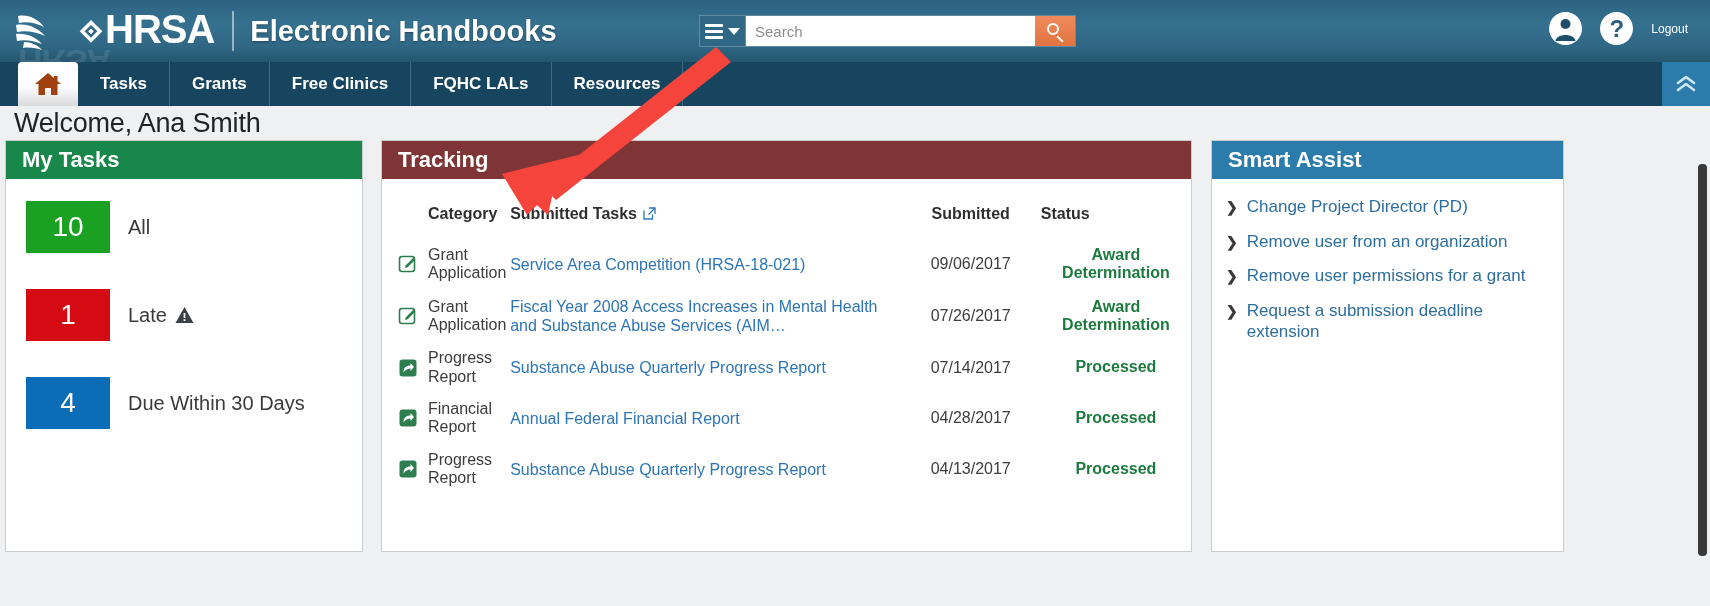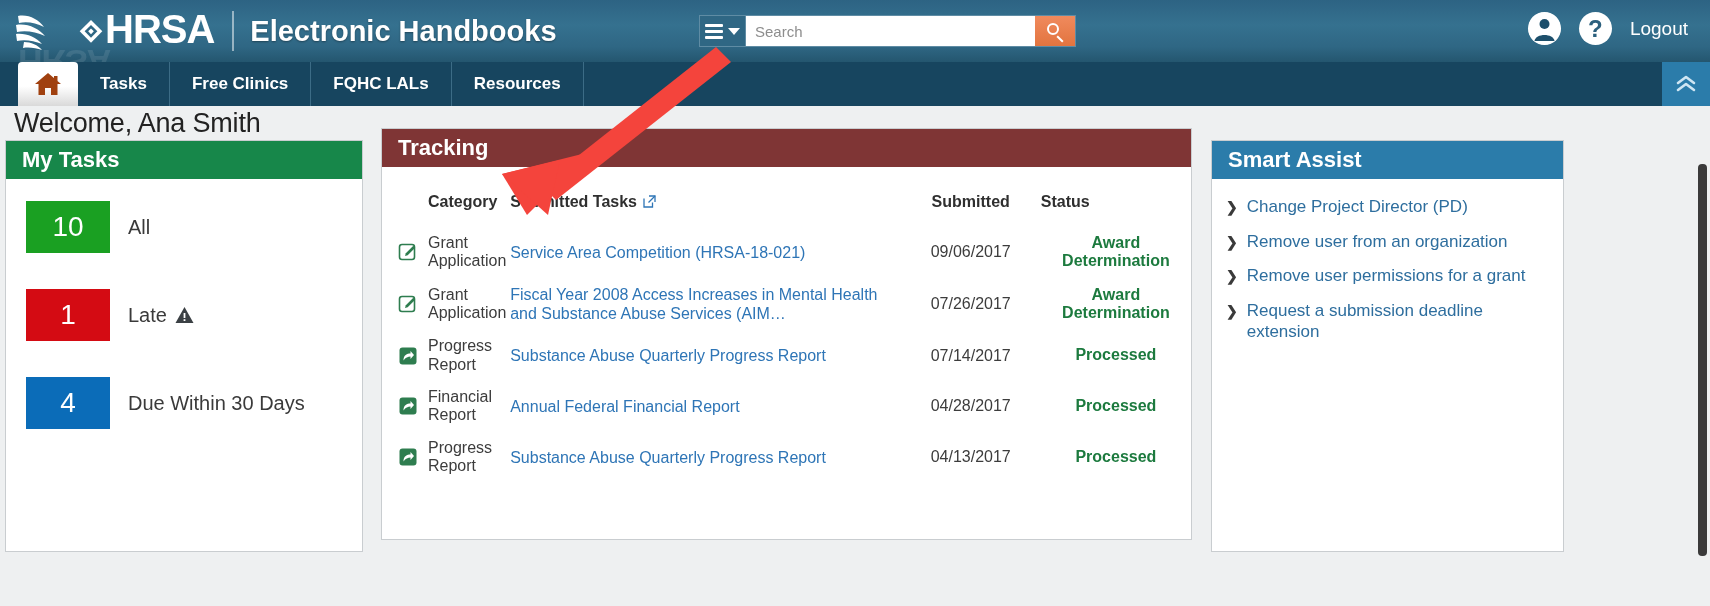--- a/index.html
+++ b/index.html
@@ -75,21 +75,21 @@
   }
   .mag .handle {
     position:absolute; right:0px; bottom:0px; width: 8px; height: 2px;
     background: #fff; transform: rotate(45deg);
   }
 
   .header-right { position: absolute; right: 22px; top: 12px; display: flex; align-items: center; gap: 18px; }
   .circ-icon { width: 33px; height: 33px; border-radius: 50%; background: #fff; display:flex; align-items:center; justify-content:center; cursor:pointer; }
   .user-glyph { width: 33px; height: 33px; }
   .qmark { font-size: 24px; font-weight: bold; color: #2b5f7d; line-height: 1; }
-  .logout { color: #ffffff; font-size: 19px; cursor: pointer; white-space: nowrap; }
+  .logout { color: #ffffff; font-size: 12px; cursor: pointer; white-space: nowrap; }
 
   
   .navbar {
     position: absolute; left: 0; top: 62px; width: 1710px; height: 44px;
     background: #17455f;
   }
   .nav-items { position: absolute; left: 18px; top: 0; display: flex; height: 56px; }
   .nav-tab {
     display: flex; align-items: center; justify-content: center;
     padding: 0 22px; height: 44px; color: #ffffff; font-size: 17px; font-weight: bold;
@@ -127,21 +127,21 @@
   .task-list { padding: 22px 0 0 20px; }
   .task-row { display: flex; align-items: center; margin-bottom: 36px; }
   .task-badge {
     width: 84px; height: 52px; display: flex; align-items: center; justify-content: center;
     color: #ffffff; font-size: 28px; cursor: pointer;
   }
   .task-label { margin-left: 18px; font-size: 20px; color: #3a3a3a; display:flex; align-items:center; gap:8px; }
   .warn-tri { width: 19px; height: 18px; }
 
   
-  #panel-tracking { left: 381px; top: 128px; width: 811px; height: 412px; }
+  #panel-tracking { left: 381px; top: 140px; width: 811px; height: 412px; }
   #panel-tracking .panel-head { background: #7f3535; }
   .track-table { width: 100%; border-collapse: collapse; table-layout: fixed; }
   .track-table th {
     font-size: 16px; font-weight: bold; color: #2f2f2f;
     padding: 26px 0 16px 0; text-align: left; white-space: nowrap;
   }
   .th-cat { width: 128px; padding-left: 46px !important; }
   .th-task { width: 390px; }
   .th-sub  { width: 140px; text-align: center !important; }
   .th-status { width: 150px; text-align: right; }
@@ -241,20 +241,21 @@
 
   <div class="navbar">
     <div class="nav-items">
       <div class="nav-tab home">
         <svg class="home-icon" viewBox="0 0 30 26">
           <path d="M15 2 L28 13 L24.5 13 L24.5 24 L18 24 L18 17 L12 17 L12 24 L5.5 24 L5.5 13 L2 13 Z" fill="#a0400f"></path>
           <rect x="21" y="5" width="3.5" height="5" fill="#a0400f"></rect>
         </svg>
       </div>
       <div class="nav-tab">Tasks</div>
+      <div class="nav-tab">Grants</div>
       <div class="nav-tab">Free Clinics</div>
       <div class="nav-tab">FQHC LALs</div>
       <div class="nav-tab">Resources</div>
     </div>
     <div class="nav-collapse">
       <svg class="chev-up" viewBox="0 0 22 20">
         <path d="M3 9 L11 3 L19 9" stroke="#cfe6f3" stroke-width="2.6" fill="none" stroke-linecap="round" stroke-linejoin="round"></path>
         <path d="M3 16 L11 10 L19 16" stroke="#cfe6f3" stroke-width="2.6" fill="none" stroke-linecap="round" stroke-linejoin="round"></path>
       </svg>
     </div>

